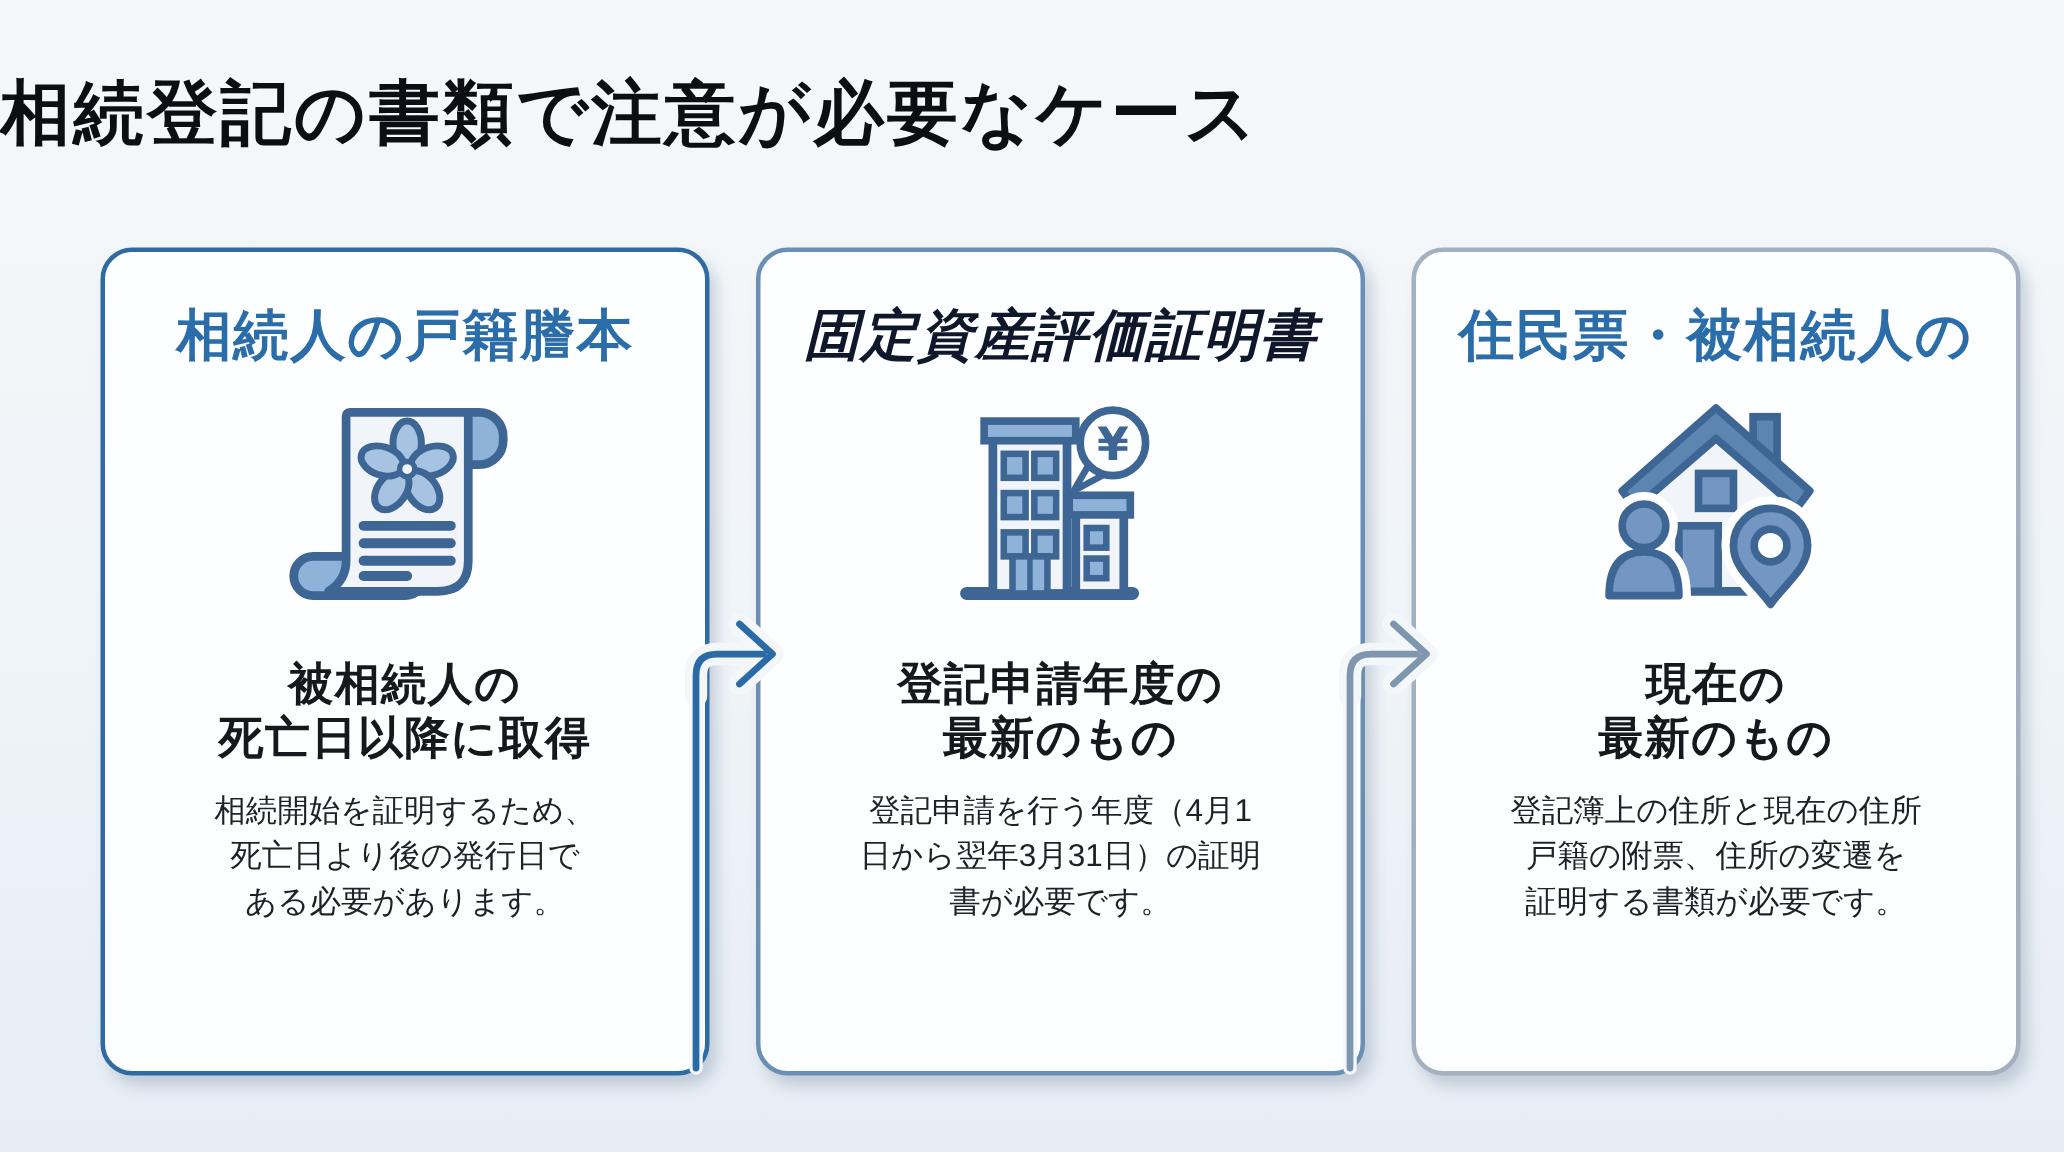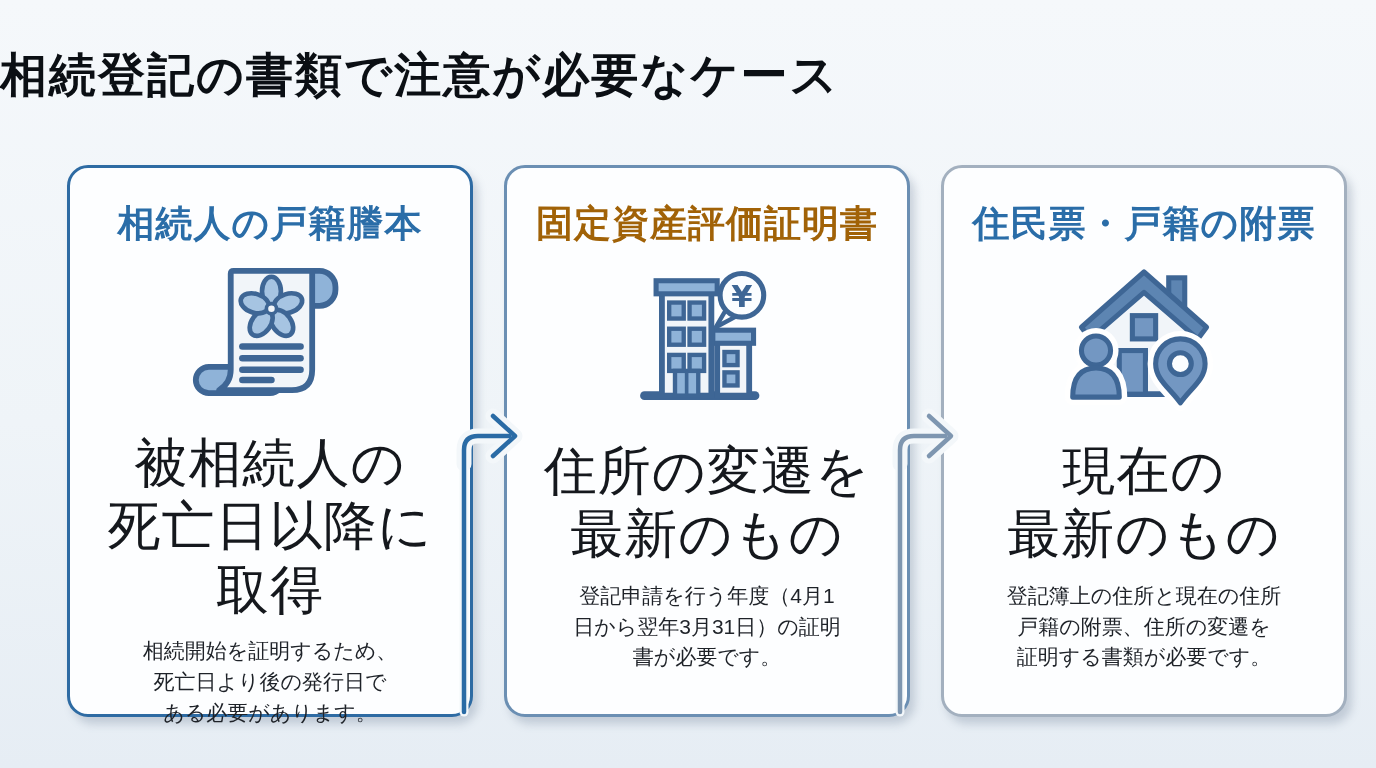--- a/index.html
+++ b/index.html
@@ -29,21 +29,21 @@
 
   .card-title {
     font-size:37px; font-weight:800; letter-spacing:1px; line-height:1.1;
     color:#2a6da8; white-space:nowrap;
   }
 
   .icon-wrap { margin-top:12px; height:158px; display:flex; align-items:center; justify-content:center; }
   .icon-wrap svg { display:block; }
 
   .card-heading {
-    margin-top:24px; font-size:53px; font-weight:400; line-height:1.2;
+    margin-top:24px; font-size:30px; font-weight:700; line-height:1.2;
     color:var(--heading-text,#15181d); white-space:pre-line; letter-spacing:1px;
   }
 
   .card-body {
     margin-top:15px; font-size:21px; font-weight:500; line-height:1.46;
     color:var(--body-text,#1e2228); white-space:pre-line;
   }
 
   
   .ic-paper  { fill:var(--ic-paper,#f1f5f9);  stroke:var(--ic-outline,#3e6695); }
@@ -93,21 +93,21 @@
         </svg>
       </div>
       <h3 class="card-heading">被相続人の
 死亡日以降に取得</h3>
       <p class="card-body">相続開始を証明するため、
 死亡日より後の発行日で
 ある必要があります。</p>
     </section>
 
     <section class="card" style="border-color: rgb(107, 143, 179);">
-      <h2 class="card-title" style="color: #a16207;">固定資産評価証明書</h2>
+      <h2 class="card-title" style="color: #0f172a; font-style: italic;">固定資産評価証明書</h2>
       <div class="icon-wrap">
         <svg width="160" height="150" viewBox="0 0 110 100" aria-hidden="true">
           <path class="ic-line" d="M12 91 H88" stroke-width="6"></path>
           <rect class="ic-paper" x="62" y="54" width="22" height="37" stroke-width="4"></rect>
           <rect class="ic-accent" x="59" y="46" width="28" height="9" stroke-width="3.5"></rect>
           <rect class="ic-accent" x="67" y="61" width="9" height="9" stroke-width="3"></rect>
           <rect class="ic-accent" x="67" y="75" width="9" height="9" stroke-width="3"></rect>
           <rect class="ic-paper" x="24" y="20" width="34" height="71" stroke-width="4"></rect>
           <rect class="ic-accent" x="20" y="12" width="42" height="9" stroke-width="3.5"></rect>
           <rect class="ic-accent" x="29" y="27" width="10" height="11" stroke-width="3"></rect>
@@ -116,29 +116,29 @@
           <rect class="ic-accent" x="43" y="45" width="10" height="11" stroke-width="3"></rect>
           <rect class="ic-accent" x="29" y="63" width="10" height="11" stroke-width="3"></rect>
           <rect class="ic-accent" x="43" y="63" width="10" height="11" stroke-width="3"></rect>
           <rect class="ic-accent" x="33" y="74" width="16" height="17" stroke-width="3"></rect>
           <path class="ic-line" d="M41 75 V90" stroke-width="2.5"></path>
           <path class="ic-bubble" d="M68 32 L61 44 L76 36 Z" stroke-width="3" stroke-linejoin="round"></path>
           <circle class="ic-bubble" cx="79" cy="22" r="15" stroke-width="3.5"></circle>
           <text class="ic-text" x="79" y="30" text-anchor="middle" font-size="21">¥</text>
         </svg>
       </div>
-      <h3 class="card-heading">住所の変遷を
+      <h3 class="card-heading">登記申請年度の
 最新のもの</h3>
       <p class="card-body">登記申請を行う年度（4月1
 日から翌年3月31日）の証明
 書が必要です。</p>
     </section>
 
     <section class="card" style="border-color: rgb(163, 176, 191);">
-      <h2 class="card-title" style="color: rgb(42, 109, 168);">住民票・戸籍の附票</h2>
+      <h2 class="card-title" style="color: rgb(42, 109, 168);">住民票・被相続人の</h2>
       <div class="icon-wrap">
         <svg width="160" height="150" viewBox="0 0 110 100" aria-hidden="true">
           <path class="ic-paper" d="M22 46 L55 18 L88 46 V90 H22 Z" stroke-width="4" stroke-linejoin="round"></path>
           <rect class="ic-roof" x="72" y="10" width="11" height="20" stroke-width="3.5"></rect>
           <path class="ic-roof" d="M55 6 L12 44 L18 52 L55 20 L92 52 L98 44 Z" stroke-width="3.5" stroke-linejoin="round"></path>
           <rect class="ic-mid" x="47" y="36" width="16" height="16" stroke-width="3.5"></rect>
           <rect class="ic-mid" x="38" y="60" width="18" height="30" stroke-width="3.5"></rect>
           <rect class="ic-mid" x="62" y="63" width="13" height="13" stroke-width="3.5"></rect>
           <g class="ic-halo" stroke-width="11" stroke-linejoin="round">
             <circle cx="22" cy="60" r="10"></circle>

